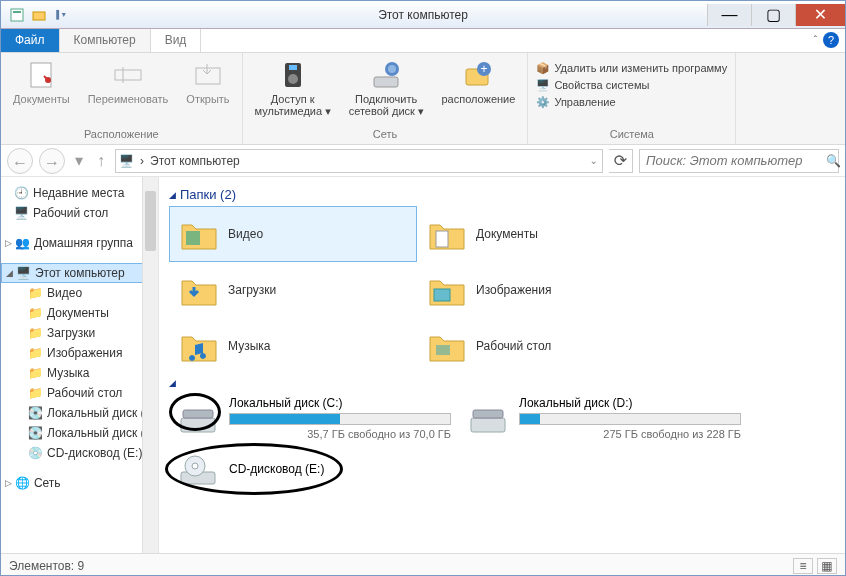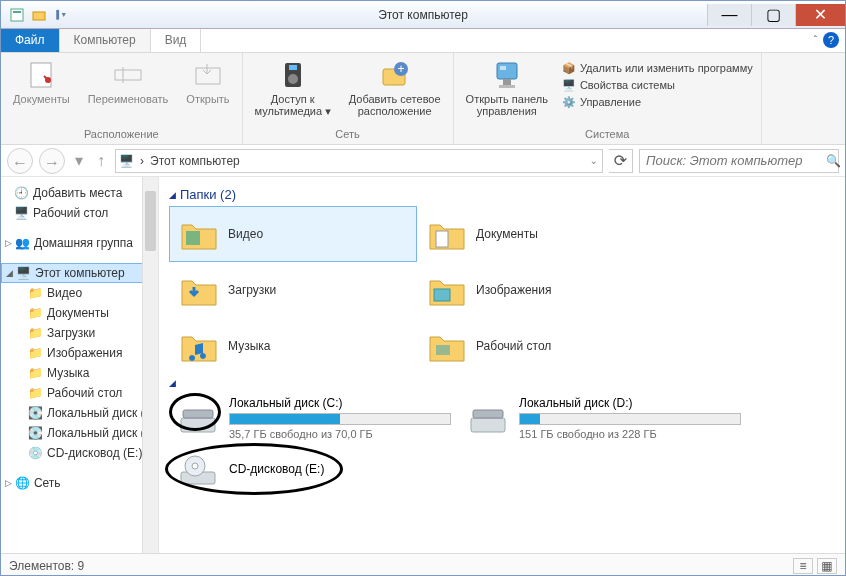--- a/index.html
+++ b/index.html
@@ -45,21 +45,21 @@
 .section-head { display: flex; align-items: center; gap: 4px; font-size: 13px; color: #17398f; padding: 4px 0; cursor: pointer; }
 .folder-grid { display: flex; flex-wrap: wrap; }
 .folder-item { width: 248px; height: 56px; display: flex; align-items: center; gap: 8px; padding: 4px 8px; font-size: 12px; color: #333; cursor: pointer; border: 1px solid transparent; }
 .folder-item.selected { border: 1px solid #7ab6e8; background: #e5f3ff; }
 .folder-icon { width: 42px; height: 42px; display: flex; align-items: center; justify-content: center; }
 .drive-item { width: 290px; display: flex; gap: 10px; padding: 4px 8px; font-size: 12px; cursor: pointer; }
 .drive-icon { width: 42px; height: 42px; display:flex; align-items:center; justify-content:center;}
 .drive-info { flex: 1; display: flex; flex-direction: column; gap: 3px; }
 .drive-bar { width: 100%; height: 12px; border: 1px solid #bcbcbc; background: #eee; position: relative; }
 .drive-bar-fill { position: absolute; left: 0; top: 0; bottom: 0; background: #26a0da; }
-.drive-sub { color: #6a6a6a; font-size: 11px; }
+.drive-sub { color: #6a6a6a; font-size: 11px; text-align: right; }
 .status-bar { height: 24px; border-top: 1px solid #dcdcdc; display: flex; align-items: center; justify-content: space-between; padding: 0 8px; font-size: 12px; color: #555; background: #fafafa; }
 .view-toggle { display: flex; gap: 4px; }
 .view-toggle div { width: 20px; height: 16px; border: 1px solid #ccc; display:flex; align-items:center; justify-content:center; }
 .mini-icon { width:14px; height:14px; display:inline-flex; align-items:center; justify-content:center;}
 .annotation { position: absolute; border: 3px solid #000; border-radius: 50%; pointer-events: none; z-index: 50; }
 </style>
 </head>
 <body>
 
 <div class="titlebar">
@@ -138,45 +138,43 @@
               <circle cx="16" cy="20" r="5" fill="#888"></circle>
               <rect x="12" y="6" width="8" height="5" fill="#6bf"></rect>
             </svg>
           </div>
         <span>Доступ к</span>
           <span><span>мультимедиа</span> ▾</span>
       </div>
       <div class="ribbon-btn enabled">
         <div class="icon">
             <svg width="32" height="32">
+              <rect x="4" y="18" width="24" height="10" rx="2" fill="#d0d4d8" stroke="#999"></rect>
+              <circle cx="22" cy="10" r="7" fill="#5b8acb"></circle>
+              <circle cx="22" cy="10" r="4" fill="#8fb5e2"></circle>
+            </svg>
+          </div>
+        <span>Подключить</span>
+          <span><span>сетевой диск</span> ▾</span>
+      </div>
+      <div class="ribbon-btn enabled">
+        <div class="icon">
+            <svg width="32" height="32">
               <rect x="4" y="10" width="22" height="16" rx="2" fill="#f9cf6b" stroke="#c9a23a"></rect>
               <circle cx="22" cy="10" r="7" fill="#5b8acb"></circle>
               <text x="22" y="14" text-anchor="middle" fill="#fff" font-size="12">+</text>
             </svg>
           </div>
-        <span>Добавить сетевое</span>
           <span>расположение</span>
       </div>
     </div>
     <div class="ribbon-group-label">Сеть</div>
   </div>
   <div class="ribbon-group">
     <div class="ribbon-group-body">
-      <div class="ribbon-btn enabled">
-        <div class="icon">
-            <svg width="32" height="32">
-              <rect x="6" y="4" width="20" height="16" rx="2" fill="#6ab4e4" stroke="#3a7fb0"></rect>
-              <rect x="12" y="20" width="8" height="6" fill="#999"></rect>
-              <rect x="8" y="26" width="16" height="3" fill="#bbb"></rect>
-              <rect x="9" y="7" width="6" height="4" fill="#fff" opacity="0.6"></rect>
-            </svg>
-          </div>
-        <span>Открыть панель</span>
-          <span>управления</span>
-      </div>
       <div class="ribbon-small-col">
         <div class="ribbon-small">
             <span class="mini-icon">📦</span>
             <span>Удалить или изменить программу</span>
           </div>
         <div class="ribbon-small">
             <span class="mini-icon">🖥️</span>
             <span>Свойства системы</span>
           </div>
         <div class="ribbon-small">
@@ -204,21 +202,21 @@
   <div class="search-box">
     <input placeholder="Поиск: Этот компьютер" style="">
     <span style="color:#555;">🔍</span>
   </div>
 </div>
 
 <div class="body-area">
   <div class="sidebar">
     <div class="side-item">
         <span class="mini-icon">🕘</span>
-        <span>Добавить места</span>
+        <span>Недавние места</span>
       </div>
     <div class="side-item">
         <span class="mini-icon">🖥️</span>
         <span>Рабочий стол</span>
       </div>
     <div class="side-spacer"></div>
     <div class="side-item">
         <span style="font-size:9px;color:#666;margin-left:-10px;">▷</span>
         <span class="mini-icon">👥</span>
         <span>Домашняя группа</span>
@@ -362,21 +360,21 @@
             <svg width="42" height="42">
               <rect x="4" y="22" width="34" height="14" rx="2" fill="#d8dde2" stroke="#9aa"></rect>
               <rect x="6" y="14" width="30" height="8" rx="2" fill="#b0b8c0" stroke="#889"></rect>
             </svg>
           </div>
         <div class="drive-info">
           <span>Локальный диск (D:)</span>
           <div class="drive-bar">
               <div class="drive-bar-fill" style="width:9%"></div>
             </div>
-          <span class="drive-sub">151 ГБ свободно из 228 ГБ</span>
+          <span class="drive-sub">275 ГБ свободно из 228 ГБ</span>
         </div>
       </div>
       <div class="drive-item">
         <div class="drive-icon">
             <svg width="42" height="42">
               <rect x="4" y="24" width="34" height="12" rx="2" fill="#d8dde2" stroke="#9aa"></rect>
               <circle cx="18" cy="18" r="10" fill="#e8eef4" stroke="#9aa"></circle>
               <circle cx="18" cy="18" r="3" fill="#fff" stroke="#9aa"></circle>
             </svg>
           </div>

